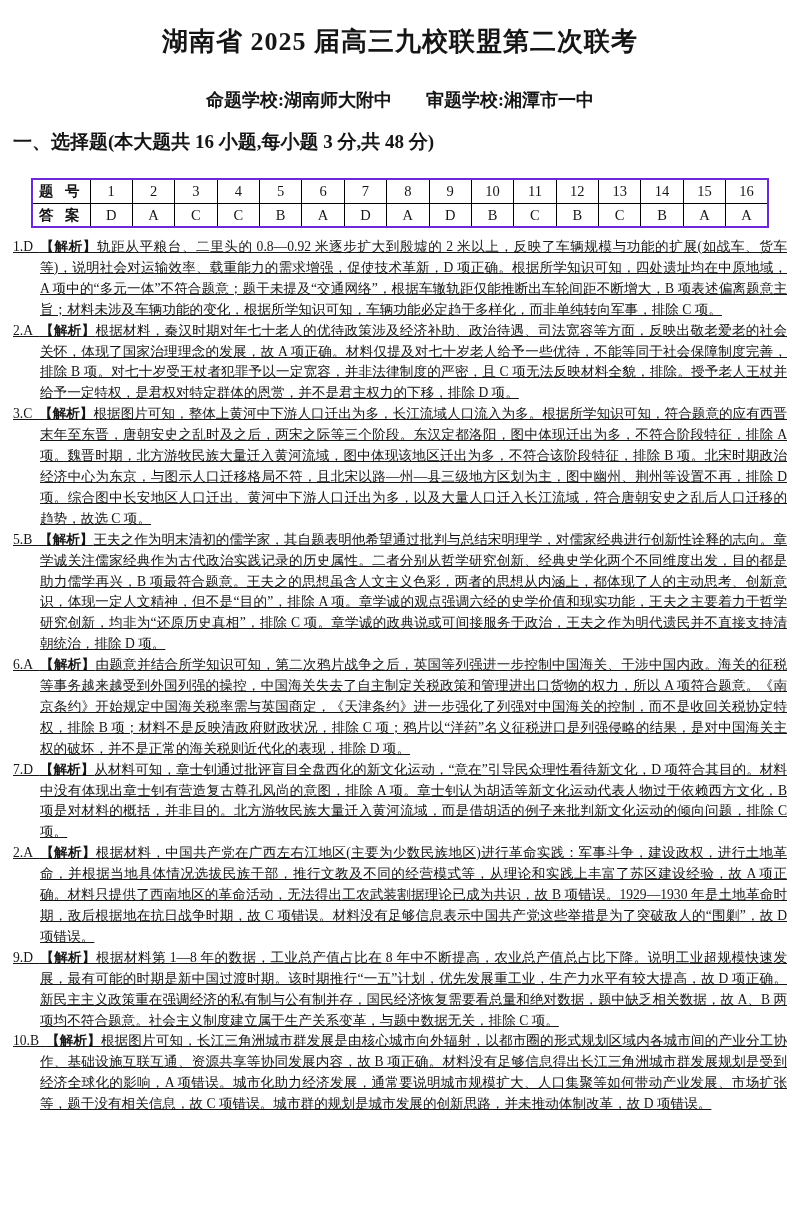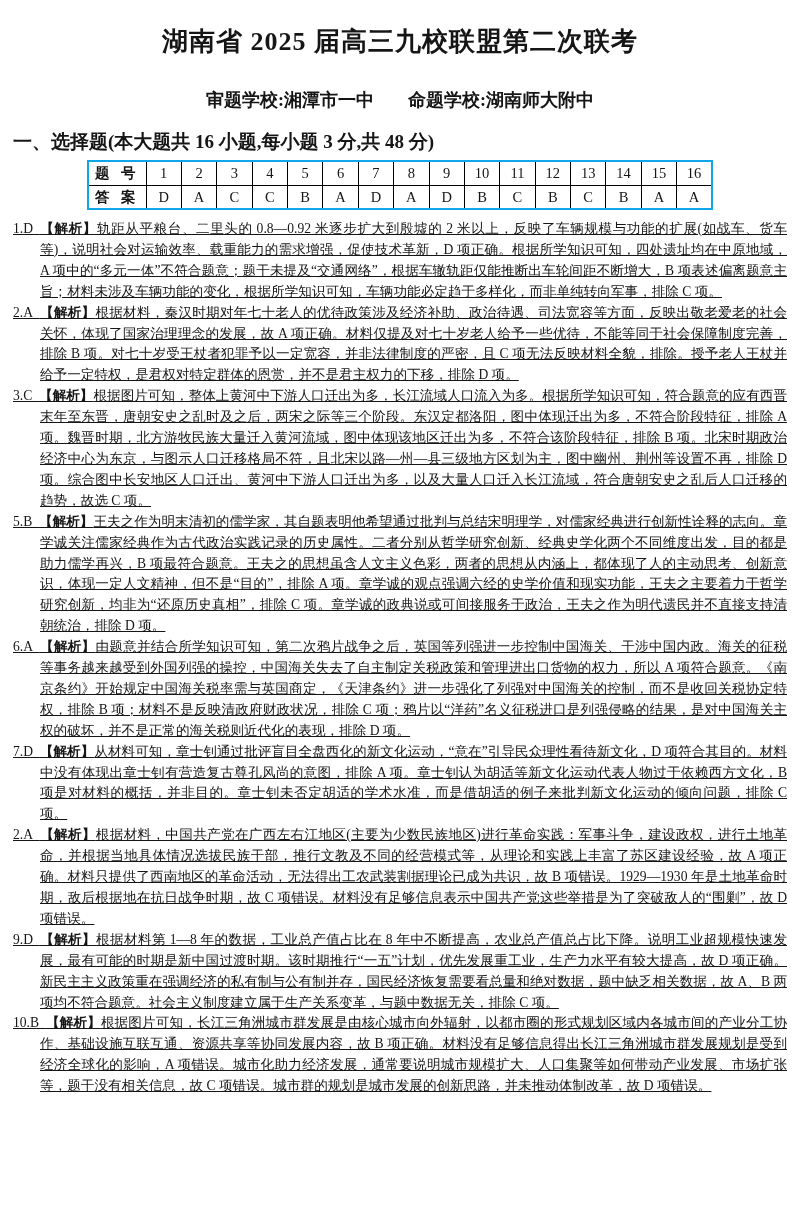--- a/index.html
+++ b/index.html
@@ -36,23 +36,23 @@
   }
   .section-heading {
     font-weight: bold;
     font-size: 19px;
     margin-top: 17px;
   }
 
   table.ans {
     border-collapse: collapse;
     table-layout: fixed;
-    width: 626px;
-    margin: 5px auto 0 auto;
-    border: 2px solid #0ea5e9;
+    width: 738px;
+    margin: 23px auto 0 auto;
+    border: 2px solid #6d28d9;
   }
   .ans th, .ans td {
     border: 1px solid #000;
     text-align: center;
     vertical-align: middle;
     height: 24px;
     padding: 0;
     font-size: 14.5px;
     line-height: 1;
   }
@@ -79,22 +79,22 @@
 </style>
 </head>
 <body>
 
 <div class="page">
 
   <h1 class="title">湖南省 2025 届高三九校联盟第二次联考</h1>
 
 
   <div class="schools">
+    <span>命题学校:湖南师大附中</span>
     <span>审题学校:湘潭市一中</span>
-    <span>命题学校:湖南师大附中</span>
   </div>
 
   <div class="section-heading">一、选择题(本大题共 16 小题,每小题 3 分,共 48 分)</div>
 
   <table class="ans">
     <tbody>
       <tr>
         <th>题 号</th>
       <td>1</td>
           <td>2</td>
@@ -134,19 +134,19 @@
         </tr>
     </tbody>
   </table>
 
   <div class="explanations">
       <p class="exp"><span class="num">1.D </span><span class="tag">【解析】</span><span>轨距从平粮台、二里头的 0.8—0.92 米逐步扩大到殷墟的 2 米以上，反映了车辆规模与功能的扩展(如战车、货车等)，说明社会对运输效率、载重能力的需求增强，促使技术革新，D 项正确。根据所学知识可知，四处遗址均在中原地域，A 项中的“多元一体”不符合题意；题干未提及“交通网络”，根据车辙轨距仅能推断出车轮间距不断增大，B 项表述偏离题意主旨；材料未涉及车辆功能的变化，根据所学知识可知，车辆功能必定趋于多样化，而非单纯转向军事，排除 C 项。</span></p>
       <p class="exp"><span class="num">2.A </span><span class="tag">【解析】</span><span>根据材料，秦汉时期对年七十老人的优待政策涉及经济补助、政治待遇、司法宽容等方面，反映出敬老爱老的社会关怀，体现了国家治理理念的发展，故 A 项正确。材料仅提及对七十岁老人给予一些优待，不能等同于社会保障制度完善，排除 B 项。对七十岁受王杖者犯罪予以一定宽容，并非法律制度的严密，且 C 项无法反映材料全貌，排除。授予老人王杖并给予一定特权，是君权对特定群体的恩赏，并不是君主权力的下移，排除 D 项。</span></p>
       <p class="exp"><span class="num">3.C </span><span class="tag">【解析】</span><span>根据图片可知，整体上黄河中下游人口迁出为多，长江流域人口流入为多。根据所学知识可知，符合题意的应有西晋末年至东晋，唐朝安史之乱时及之后，两宋之际等三个阶段。东汉定都洛阳，图中体现迁出为多，不符合阶段特征，排除 A 项。魏晋时期，北方游牧民族大量迁入黄河流域，图中体现该地区迁出为多，不符合该阶段特征，排除 B 项。北宋时期政治经济中心为东京，与图示人口迁移格局不符，且北宋以路—州—县三级地方区划为主，图中幽州、荆州等设置不再，排除 D 项。综合图中长安地区人口迁出、黄河中下游人口迁出为多，以及大量人口迁入长江流域，符合唐朝安史之乱后人口迁移的趋势，故选 C 项。</span></p>
       <p class="exp"><span class="num">5.B </span><span class="tag">【解析】</span><span>王夫之作为明末清初的儒学家，其自题表明他希望通过批判与总结宋明理学，对儒家经典进行创新性诠释的志向。章学诚关注儒家经典作为古代政治实践记录的历史属性。二者分别从哲学研究创新、经典史学化两个不同维度出发，目的都是助力儒学再兴，B 项最符合题意。王夫之的思想虽含人文主义色彩，两者的思想从内涵上，都体现了人的主动思考、创新意识，体现一定人文精神，但不是“目的”，排除 A 项。章学诚的观点强调六经的史学价值和现实功能，王夫之主要着力于哲学研究创新，均非为“还原历史真相”，排除 C 项。章学诚的政典说或可间接服务于政治，王夫之作为明代遗民并不直接支持清朝统治，排除 D 项。</span></p>
       <p class="exp"><span class="num">6.A </span><span class="tag">【解析】</span><span>由题意并结合所学知识可知，第二次鸦片战争之后，英国等列强进一步控制中国海关、干涉中国内政。海关的征税等事务越来越受到外国列强的操控，中国海关失去了自主制定关税政策和管理进出口货物的权力，所以 A 项符合题意。《南京条约》开始规定中国海关税率需与英国商定，《天津条约》进一步强化了列强对中国海关的控制，而不是收回关税协定特权，排除 B 项；材料不是反映清政府财政状况，排除 C 项；鸦片以“洋药”名义征税进口是列强侵略的结果，是对中国海关主权的破坏，并不是正常的海关税则近代化的表现，排除 D 项。</span></p>
-      <p class="exp"><span class="num">7.D </span><span class="tag">【解析】</span><span>从材料可知，章士钊通过批评盲目全盘西化的新文化运动，“意在”引导民众理性看待新文化，D 项符合其目的。材料中没有体现出章士钊有营造复古尊孔风尚的意图，排除 A 项。章士钊认为胡适等新文化运动代表人物过于依赖西方文化，B 项是对材料的概括，并非目的。章士钊未否定胡适的学术水准，而是借胡适的例子来批判新文化运动的倾向问题，排除 C 项。</span></p>
+      <p class="exp"><span class="num">7.D </span><span class="tag">【解析】</span><span>从材料可知，章士钊通过批评盲目全盘西化的新文化运动，“意在”引导民众理性看待新文化，D 项符合其目的。材料中没有体现出章士钊有营造复古尊孔风尚的意图，排除 A 项。章士钊认为胡适等新文化运动代表人物过于依赖西方文化，B 项是对材料的概括，并非目的。北方游牧民族大量迁入黄河流域，而是借胡适的例子来批判新文化运动的倾向问题，排除 C 项。</span></p>
       <p class="exp"><span class="num">2.A </span><span class="tag">【解析】</span><span>根据材料，中国共产党在广西左右江地区(主要为少数民族地区)进行革命实践：军事斗争，建设政权，进行土地革命，并根据当地具体情况选拔民族干部，推行文教及不同的经营模式等，从理论和实践上丰富了苏区建设经验，故 A 项正确。材料只提供了西南地区的革命活动，无法得出工农武装割据理论已成为共识，故 B 项错误。1929—1930 年是土地革命时期，敌后根据地在抗日战争时期，故 C 项错误。材料没有足够信息表示中国共产党这些举措是为了突破敌人的“围剿”，故 D 项错误。</span></p>
       <p class="exp"><span class="num">9.D </span><span class="tag">【解析】</span><span>根据材料第 1—8 年的数据，工业总产值占比在 8 年中不断提高，农业总产值总占比下降。说明工业超规模快速发展，最有可能的时期是新中国过渡时期。该时期推行“一五”计划，优先发展重工业，生产力水平有较大提高，故 D 项正确。新民主主义政策重在强调经济的私有制与公有制并存，国民经济恢复需要看总量和绝对数据，题中缺乏相关数据，故 A、B 两项均不符合题意。社会主义制度建立属于生产关系变革，与题中数据无关，排除 C 项。</span></p>
       <p class="exp"><span class="num">10.B </span><span class="tag">【解析】</span><span>根据图片可知，长江三角洲城市群发展是由核心城市向外辐射，以都市圈的形式规划区域内各城市间的产业分工协作、基础设施互联互通、资源共享等协同发展内容，故 B 项正确。材料没有足够信息得出长江三角洲城市群发展规划是受到经济全球化的影响，A 项错误。城市化助力经济发展，通常要说明城市规模扩大、人口集聚等如何带动产业发展、市场扩张等，题干没有相关信息，故 C 项错误。城市群的规划是城市发展的创新思路，并未推动体制改革，故 D 项错误。</span></p>
     </div>
 
 </div>
 
 </body></html>

